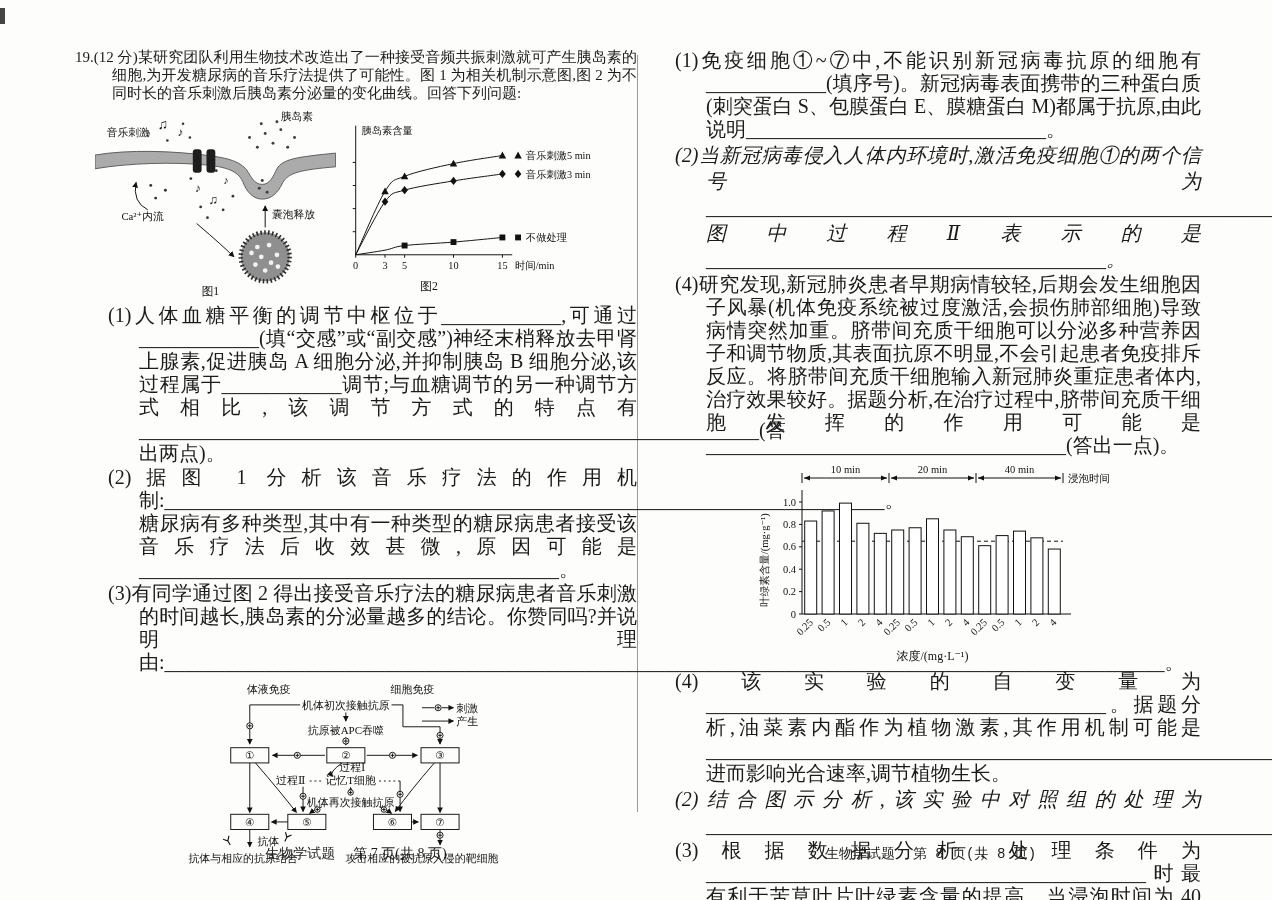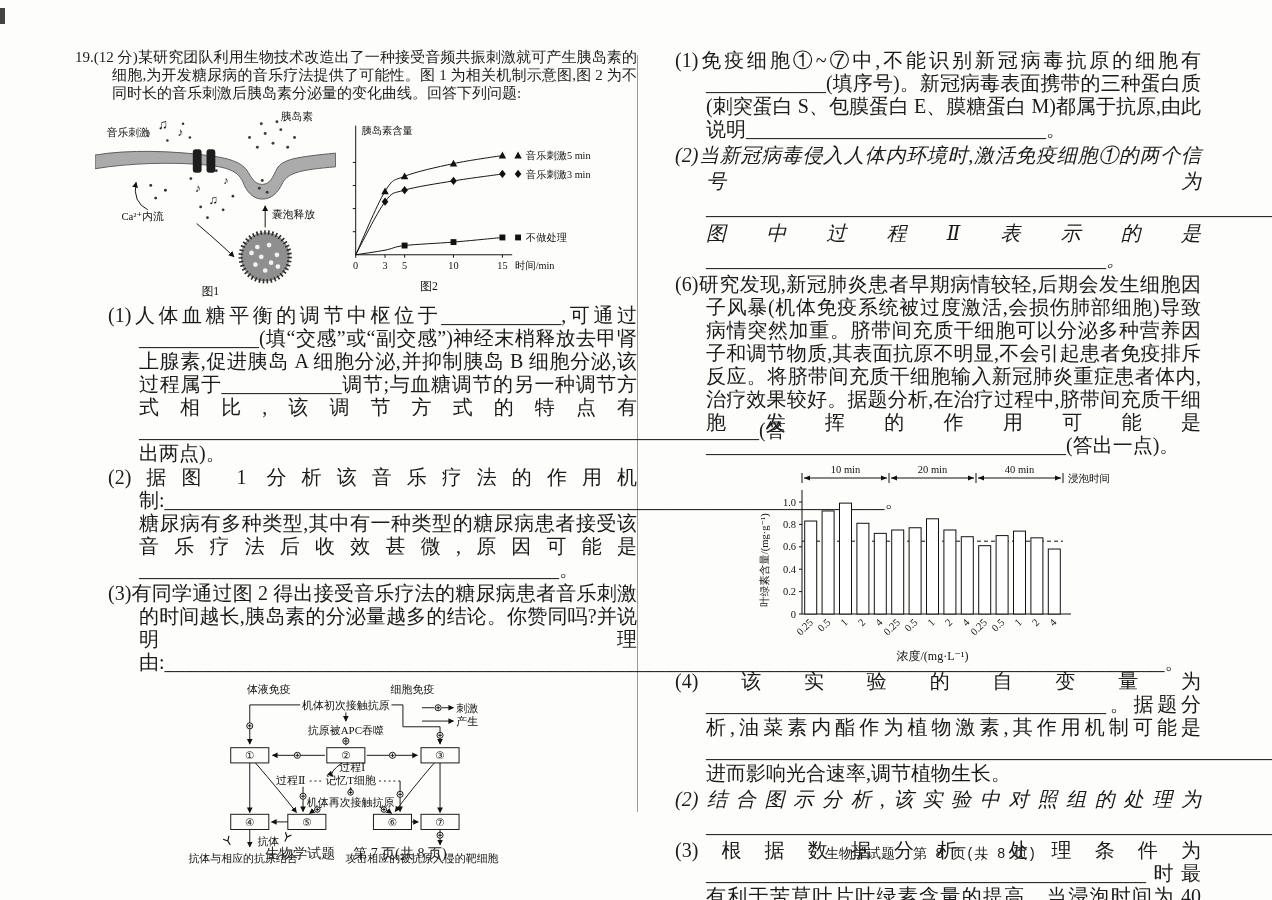--- a/index.html
+++ b/index.html
@@ -283,21 +283,21 @@
         <text class="lb" x="268" y="190" text-anchor="middle">攻击相应的被抗原入侵的靶细胞</text>
       </svg>
     </div>
   </section>
 </div>
 
 <div class="page page-right">
   <section>
     <p class="s">(1)免疫细胞①~⑦中,不能识别新冠病毒抗原的细胞有____________(填序号)。新冠病毒表面携带的三种蛋白质(刺突蛋白 S、包膜蛋白 E、膜糖蛋白 M)都属于抗原,由此说明______________________________。</p>
     <p class="s roomy">(2)当新冠病毒侵入人体内环境时,激活免疫细胞①的两个信号为______________________________________________________________________。图中过程Ⅱ表示的是________________________________________。</p>
-    <p class="s">(6)研究发现,新冠肺炎患者早期病情较轻,后期会发生细胞因子风暴(机体免疫系统被过度激活,会损伤肺部细胞)导致病情突然加重。脐带间充质干细胞可以分泌多种营养因子和调节物质,其表面抗原不明显,不会引起患者免疫排斥反应。将脐带间充质干细胞输入新冠肺炎重症患者体内,治疗效果较好。据题分析,在治疗过程中,脐带间充质干细胞发挥的作用可能是____________________________________(答出一点)。</p>
+    <p class="s">(4)研究发现,新冠肺炎患者早期病情较轻,后期会发生细胞因子风暴(机体免疫系统被过度激活,会损伤肺部细胞)导致病情突然加重。脐带间充质干细胞可以分泌多种营养因子和调节物质,其表面抗原不明显,不会引起患者免疫排斥反应。将脐带间充质干细胞输入新冠肺炎重症患者体内,治疗效果较好。据题分析,在治疗过程中,脐带间充质干细胞发挥的作用可能是____________________________________(答出一点)。</p>
   </section>
 
   <section style="margin-top:5px;">
 
     <div class="barwrap">
 
       <svg id="bar21" width="368" height="206" viewBox="0 0 368 206">
           <path d="M46,28 L46,152 L315,152" class="ln"></path>
           <line x1="43" y1="152" x2="46" y2="152" class="ln"></line>
           <text x="40" y="155.5" text-anchor="end" class="ct">0</text>

